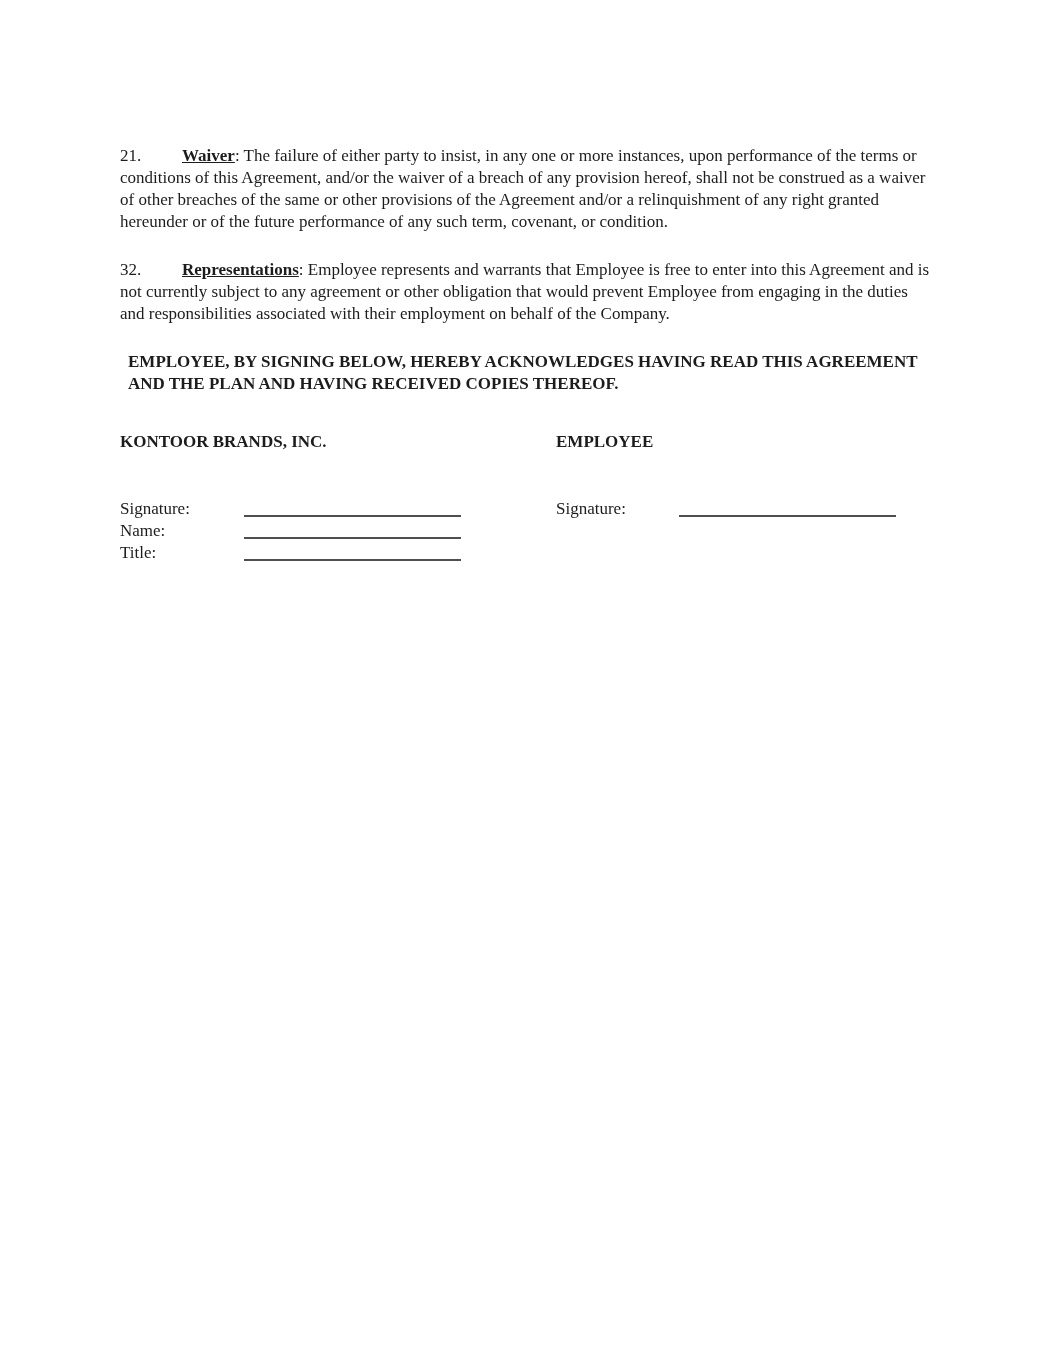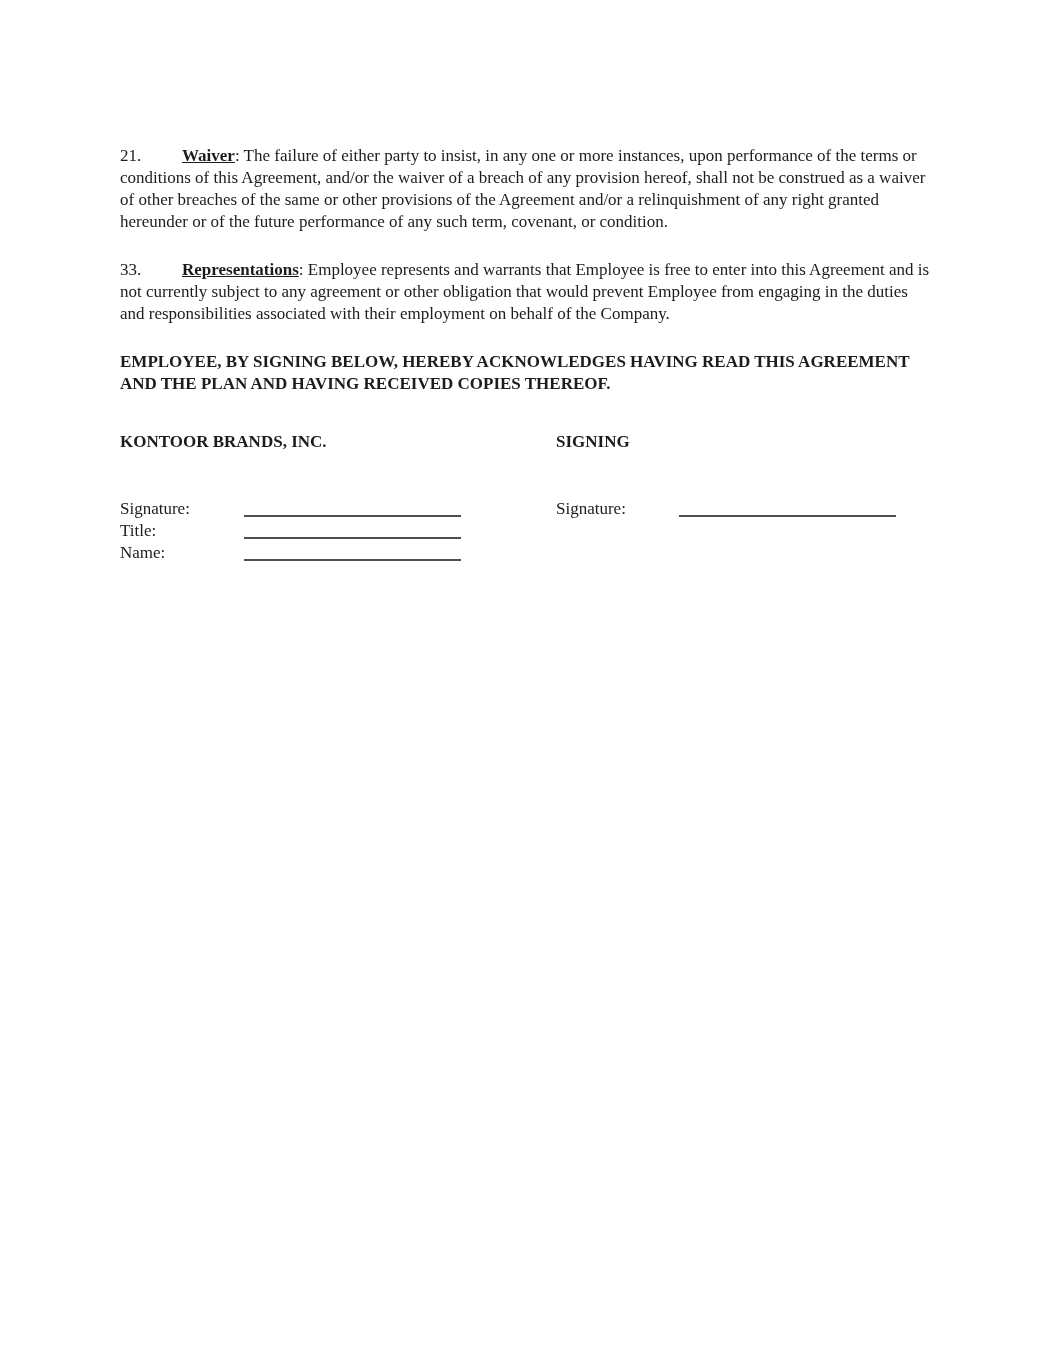--- a/index.html
+++ b/index.html
@@ -24,21 +24,21 @@
   }
   .pnum {
     display: inline-block;
     width: 62px;
   }
   .sec-heading {
     font-weight: bold;
     text-decoration: underline;
   }
   p.ack {
-    margin: 0;
+    margin: 8px;
     font-weight: bold;
   }
   .sig-titles {
     display: flex;
     margin-top: 36px;
     font-weight: bold;
   }
   .sig-titles .col-l {
     width: 436px;
   }
@@ -73,43 +73,43 @@
 </head>
 <body>
 
 <div class="page">
 
   <p class="section">
     <span class="pnum">21.</span><span class="sec-heading">Waiver</span><span>: The failure of either party to insist, in any one or more instances, upon performance of the terms or conditions of this Agreement, and/or the waiver of a breach of any provision hereof, shall not be construed as a waiver of other breaches of the same or other provisions of the Agreement and/or a relinquishment of any right granted hereunder or of the future performance of any such term, covenant, or condition.</span>
   </p>
 
   <p class="section">
-    <span class="pnum">33.</span><span class="sec-heading">Representations</span><span>: Employee represents and warrants that Employee is free to enter into this Agreement and is not currently subject to any agreement or other obligation that would prevent Employee from engaging in the duties and responsibilities associated with their employment on behalf of the Company.</span>
+    <span class="pnum">32.</span><span class="sec-heading">Representations</span><span>: Employee represents and warrants that Employee is free to enter into this Agreement and is not currently subject to any agreement or other obligation that would prevent Employee from engaging in the duties and responsibilities associated with their employment on behalf of the Company.</span>
   </p>
 
   <p class="ack">EMPLOYEE, BY SIGNING BELOW, HEREBY ACKNOWLEDGES HAVING READ THIS AGREEMENT AND THE PLAN AND HAVING RECEIVED COPIES THEREOF.</p>
 
   <div class="sig-titles">
     <div class="col-l">KONTOOR BRANDS, INC.</div>
-    <div class="col-r">SIGNING</div>
+    <div class="col-r">EMPLOYEE</div>
   </div>
 
   <div class="sig-cols">
 
     <div class="sig-col-left">
       <div class="sig-row">
         <span class="field-label">Signature:</span>
         <span class="sig-line"></span>
       </div>
       <div class="sig-row">
-        <span class="field-label">Title:</span>
+        <span class="field-label">Name:</span>
         <span class="sig-line"></span>
       </div>
       <div class="sig-row">
-        <span class="field-label">Name:</span>
+        <span class="field-label">Title:</span>
         <span class="sig-line"></span>
       </div>
     </div>
 
     <div class="sig-col-right">
       <div class="sig-row">
         <span class="field-label">Signature:</span>
         <span class="sig-line"></span>
       </div>
     </div>

